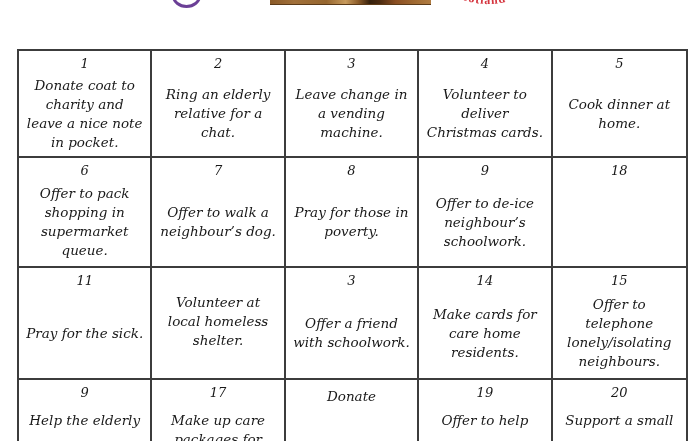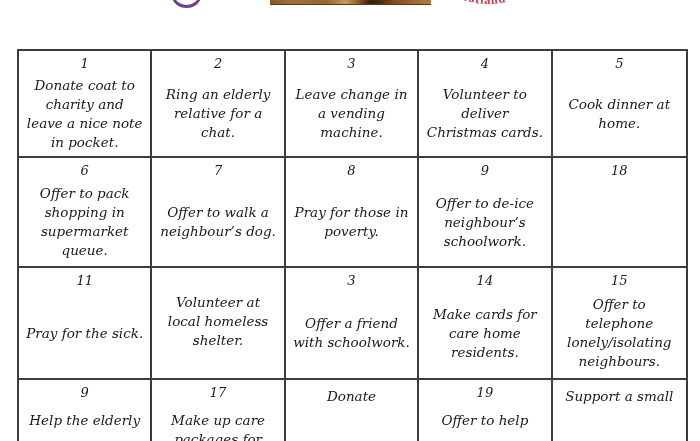--- a/index.html
+++ b/index.html
@@ -214,16 +214,17 @@
 packages for</div>
   </div>
   <div class="cell r4">
     <div class="txt">Donate</div>
   </div>
   <div class="cell r4">
     <div class="num">19</div>
     <div class="txt">Offer to help</div>
   </div>
   <div class="cell r4">
+    <div class="num">20</div>
     <div class="txt">Support a small</div>
   </div>
 
 </div>
 
 </body></html>

